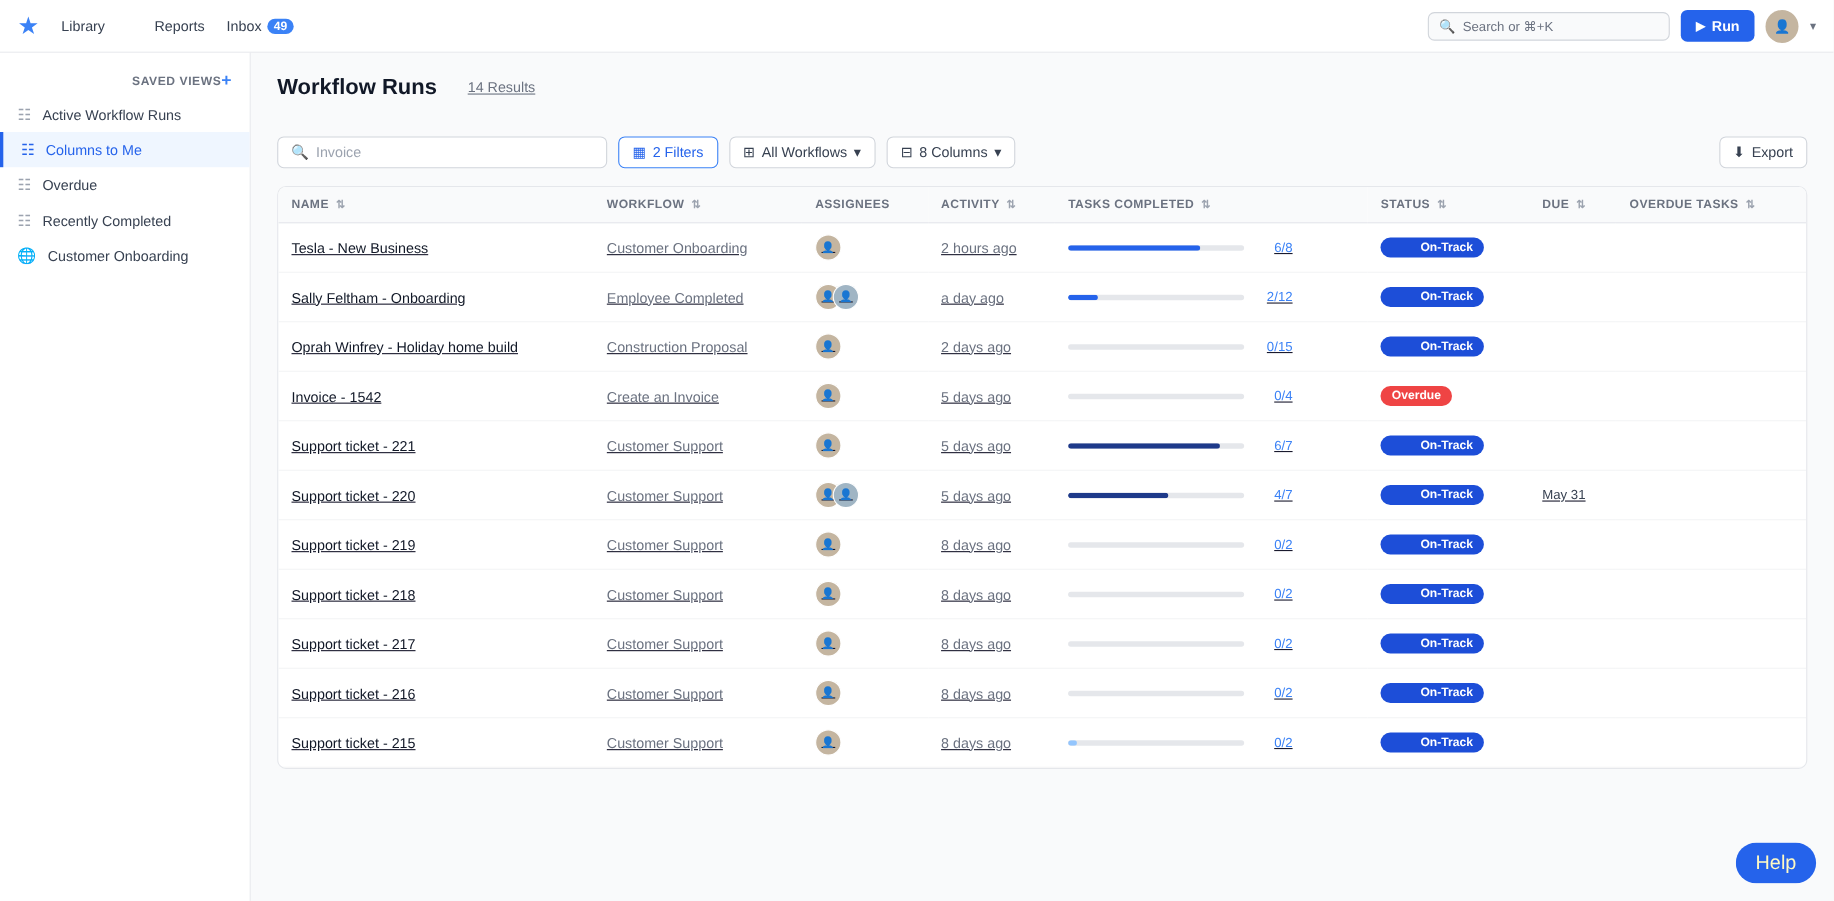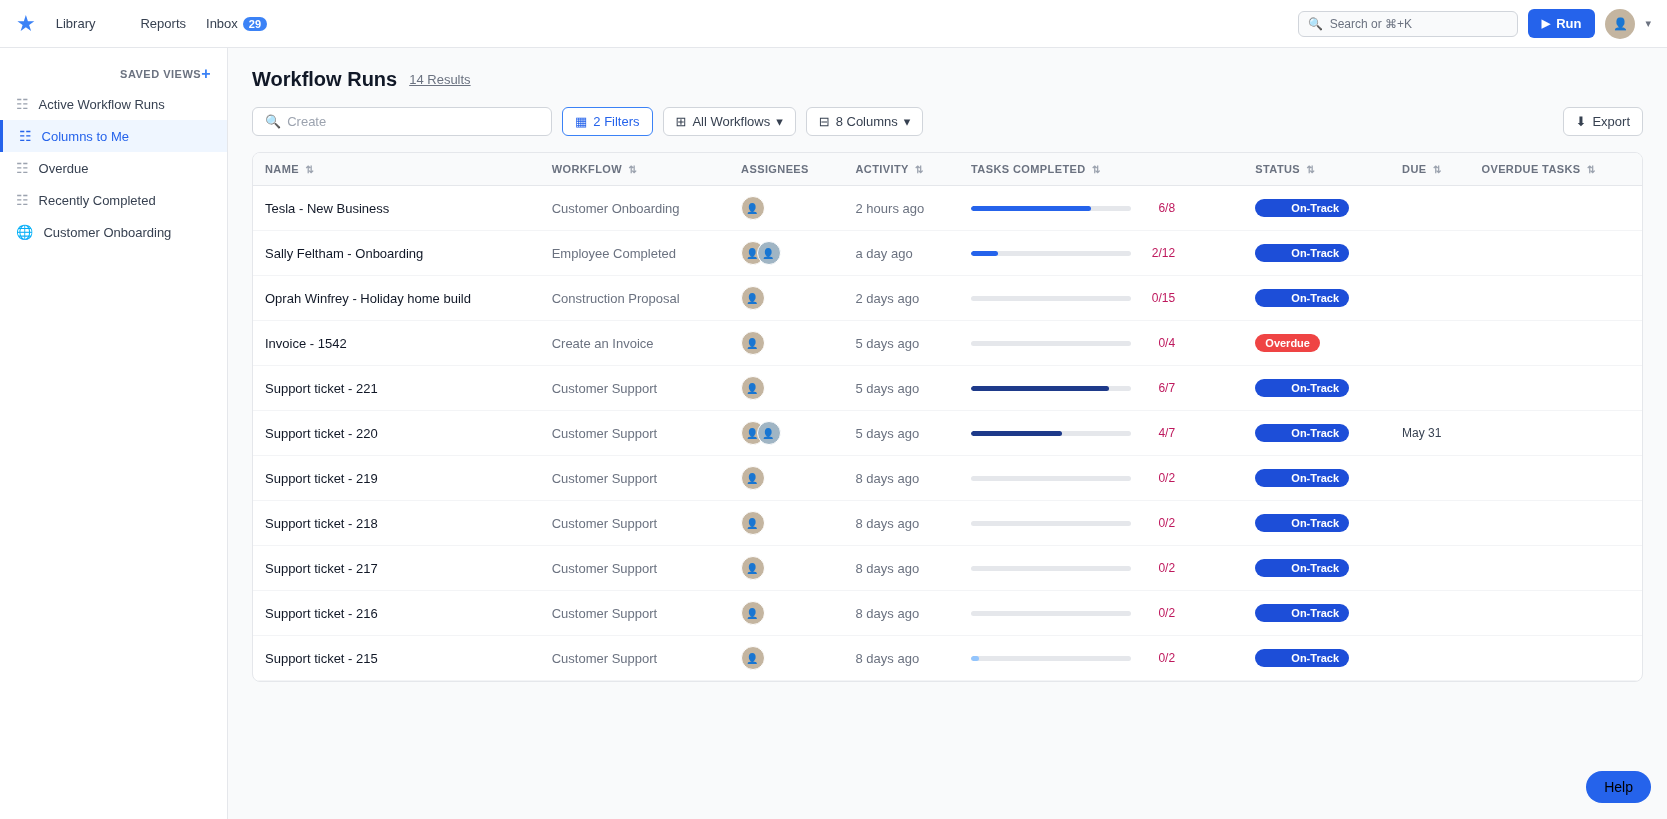--- a/index.html
+++ b/index.html
@@ -43,21 +43,21 @@
     .sidebar-item {
       display: flex; align-items: center; gap: 10px;
       padding: 8px 16px; cursor: pointer; color: #374151; font-size: 13px; border-radius: 0;
     }
     .sidebar-item.active { background: #eff6ff; color: #2563eb; font-weight: 500; border-left: 3px solid #2563eb; }
     .sidebar-icon { font-size: 14px; color: #9ca3af; }
     .sidebar-item.active .sidebar-icon { color: #2563eb; }
 
     
     .main { flex: 1; padding: 20px 24px; overflow: hidden; background: #f9fafb; }
-    .main-header { display: flex; align-items: center; gap: 12px; margin-bottom: 16px; }
+    .main-header { display: flex; align-items: center; gap: 28px; margin-bottom: 33px; }
     .main-title { font-size: 20px; font-weight: 700; color: #111827; }
     .results-badge { color: #6b7280; font-size: 13px; text-decoration: underline; }
 
     
     .toolbar { display: flex; align-items: center; gap: 10px; margin-bottom: 16px; }
     .toolbar-search {
       display: flex; align-items: center; gap: 6px;
       border: 1px solid #d1d5db; border-radius: 6px; padding: 6px 12px;
       background: #fff; width: 300px; color: #9ca3af; font-size: 13px;
     }
@@ -80,61 +80,61 @@
 
     
     .table-wrapper { background: #fff; border-radius: 8px; border: 1px solid #e5e7eb; overflow: hidden; }
     table { width: 100%; border-collapse: collapse; }
     thead tr { background: #f9fafb; border-bottom: 1px solid #e5e7eb; }
     thead th {
       padding: 10px 12px; text-align: left; font-size: 11px; font-weight: 600;
       color: #6b7280; text-transform: uppercase; letter-spacing: 0.4px; white-space: nowrap;
     }
     thead th .sort-icon { color: #9ca3af; font-size: 10px; margin-left: 3px; cursor: pointer; }
-    tbody tr { border-bottom: 1px solid #f3f4f6; }
+    tbody tr { border-bottom: 1px solid #f3f4f6; text-decoration: underline; }
     tbody td { padding: 10px 12px; font-size: 13px; color: #374151; vertical-align: middle; }
 
     .name-cell { font-weight: 500; color: #111827; }
     .workflow-cell { color: #6b7280; }
     .activity-cell { color: #6b7280; white-space: nowrap; }
     .tasks-cell { display: flex; align-items: center; gap: 8px; }
-    .tasks-count { white-space: nowrap; min-width: 36px; text-align: right; font-size: 12px; color: #be185d; }
+    .tasks-count { white-space: nowrap; min-width: 36px; text-align: right; font-size: 12px; color: #3b82f6; }
 
     .progress-bar-wrap { width: 160px; background: #e5e7eb; border-radius: 4px; height: 5px; overflow: hidden; }
     .progress-bar-fill { height: 100%; border-radius: 4px; }
 
     .status-badge {
       padding: 3px 10px; border-radius: 12px; font-size: 11px; font-weight: 600;
       display: inline-block; white-space: nowrap;
     }
     .status-on-track { background: #1d4ed8; color: #fff; padding-left: 36px; }
     .status-overdue { background: #ef4444; color: #fff; }
 
     .assignee-avatar { width: 24px; height: 24px; border-radius: 50%; background: #c4b5a0; border: 1.5px solid #fff; display: inline-flex; align-items: center; justify-content: center; font-size: 10px; color: #7a5c3a; }
     .assignee-avatar.second { margin-left: -8px; background: #a0b5c4; }
     .assignee-group { display: flex; }
 
     .due-cell { color: #374151; font-size: 12px; }
 
     .help-btn {
       position: fixed; bottom: 16px; right: 16px;
-      background: #2563eb; color: #000000; border: none; border-radius: 20px;
-      padding: 8px 18px; font-size: 14px; font-weight: 500; cursor: pointer;
+      background: #2563eb; color: #fef9c3; border: none; border-radius: 20px;
+      padding: 8px 18px; font-size: 18px; font-weight: 500; cursor: pointer;
     }
   </style>
 </head>
 <body>
 
 <nav class="topnav">
   <span class="topnav-logo">★</span>
   <a class="topnav-link">Library</a>
   <a class="topnav-link topnav-reports">Reports</a>
   <span class="topnav-inbox">
     <a class="topnav-link">Inbox</a>
-    <span class="topnav-badge">29</span>
+    <span class="topnav-badge">49</span>
   </span>
   <div class="topnav-right">
     <div class="search-box">
       <span>🔍</span>
       <span>Search or ⌘+K</span>
     </div>
     <button class="run-btn">
       <span class="run-btn-icon">▶</span>
       <span>Run</span>
     </button>
@@ -176,21 +176,21 @@
 
   <main class="main">
     <div class="main-header">
       <h1 class="main-title">Workflow Runs</h1>
       <span class="results-badge">14 Results</span>
     </div>
 
     <div class="toolbar">
       <div class="toolbar-search">
         <span>🔍</span>
-        <span>Create</span>
+        <span>Invoice</span>
       </div>
       <button class="toolbar-btn">
         <span>▦</span>
         <span>2 Filters</span>
       </button>
       <button class="toolbar-btn-plain">
         <span>⊞</span>
         <span>All Workflows</span>
         <span>▾</span>
       </button>

